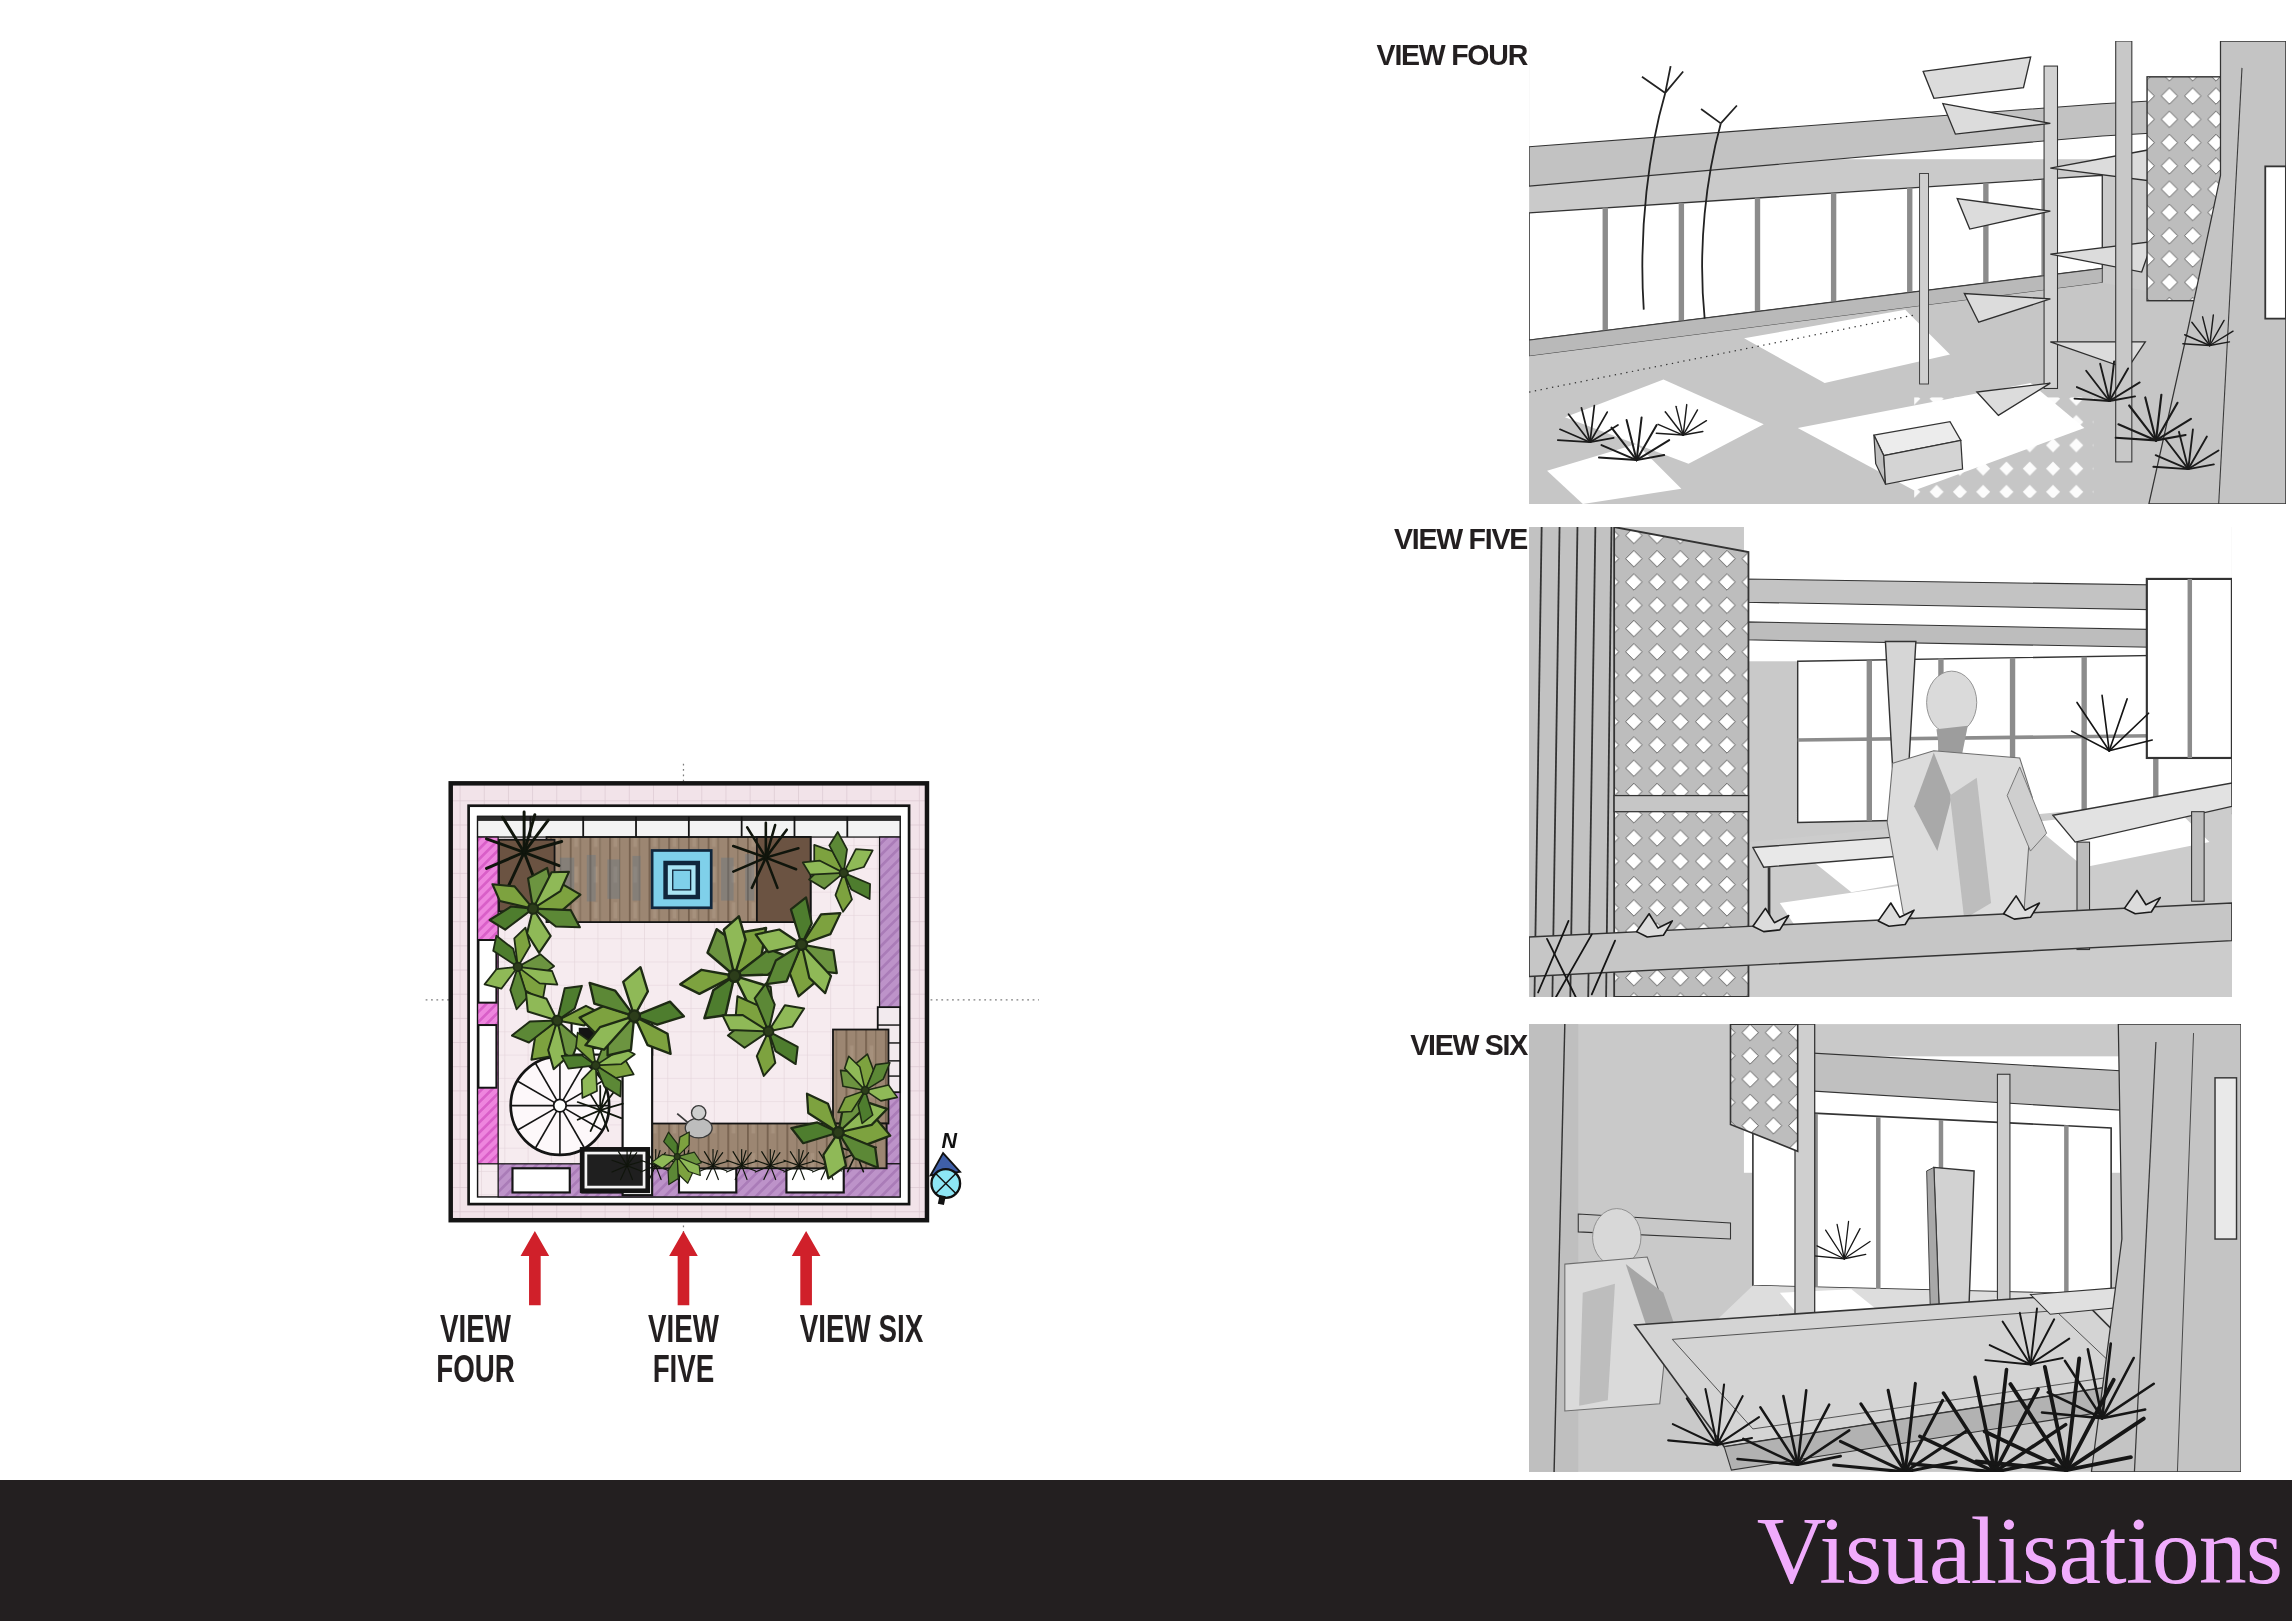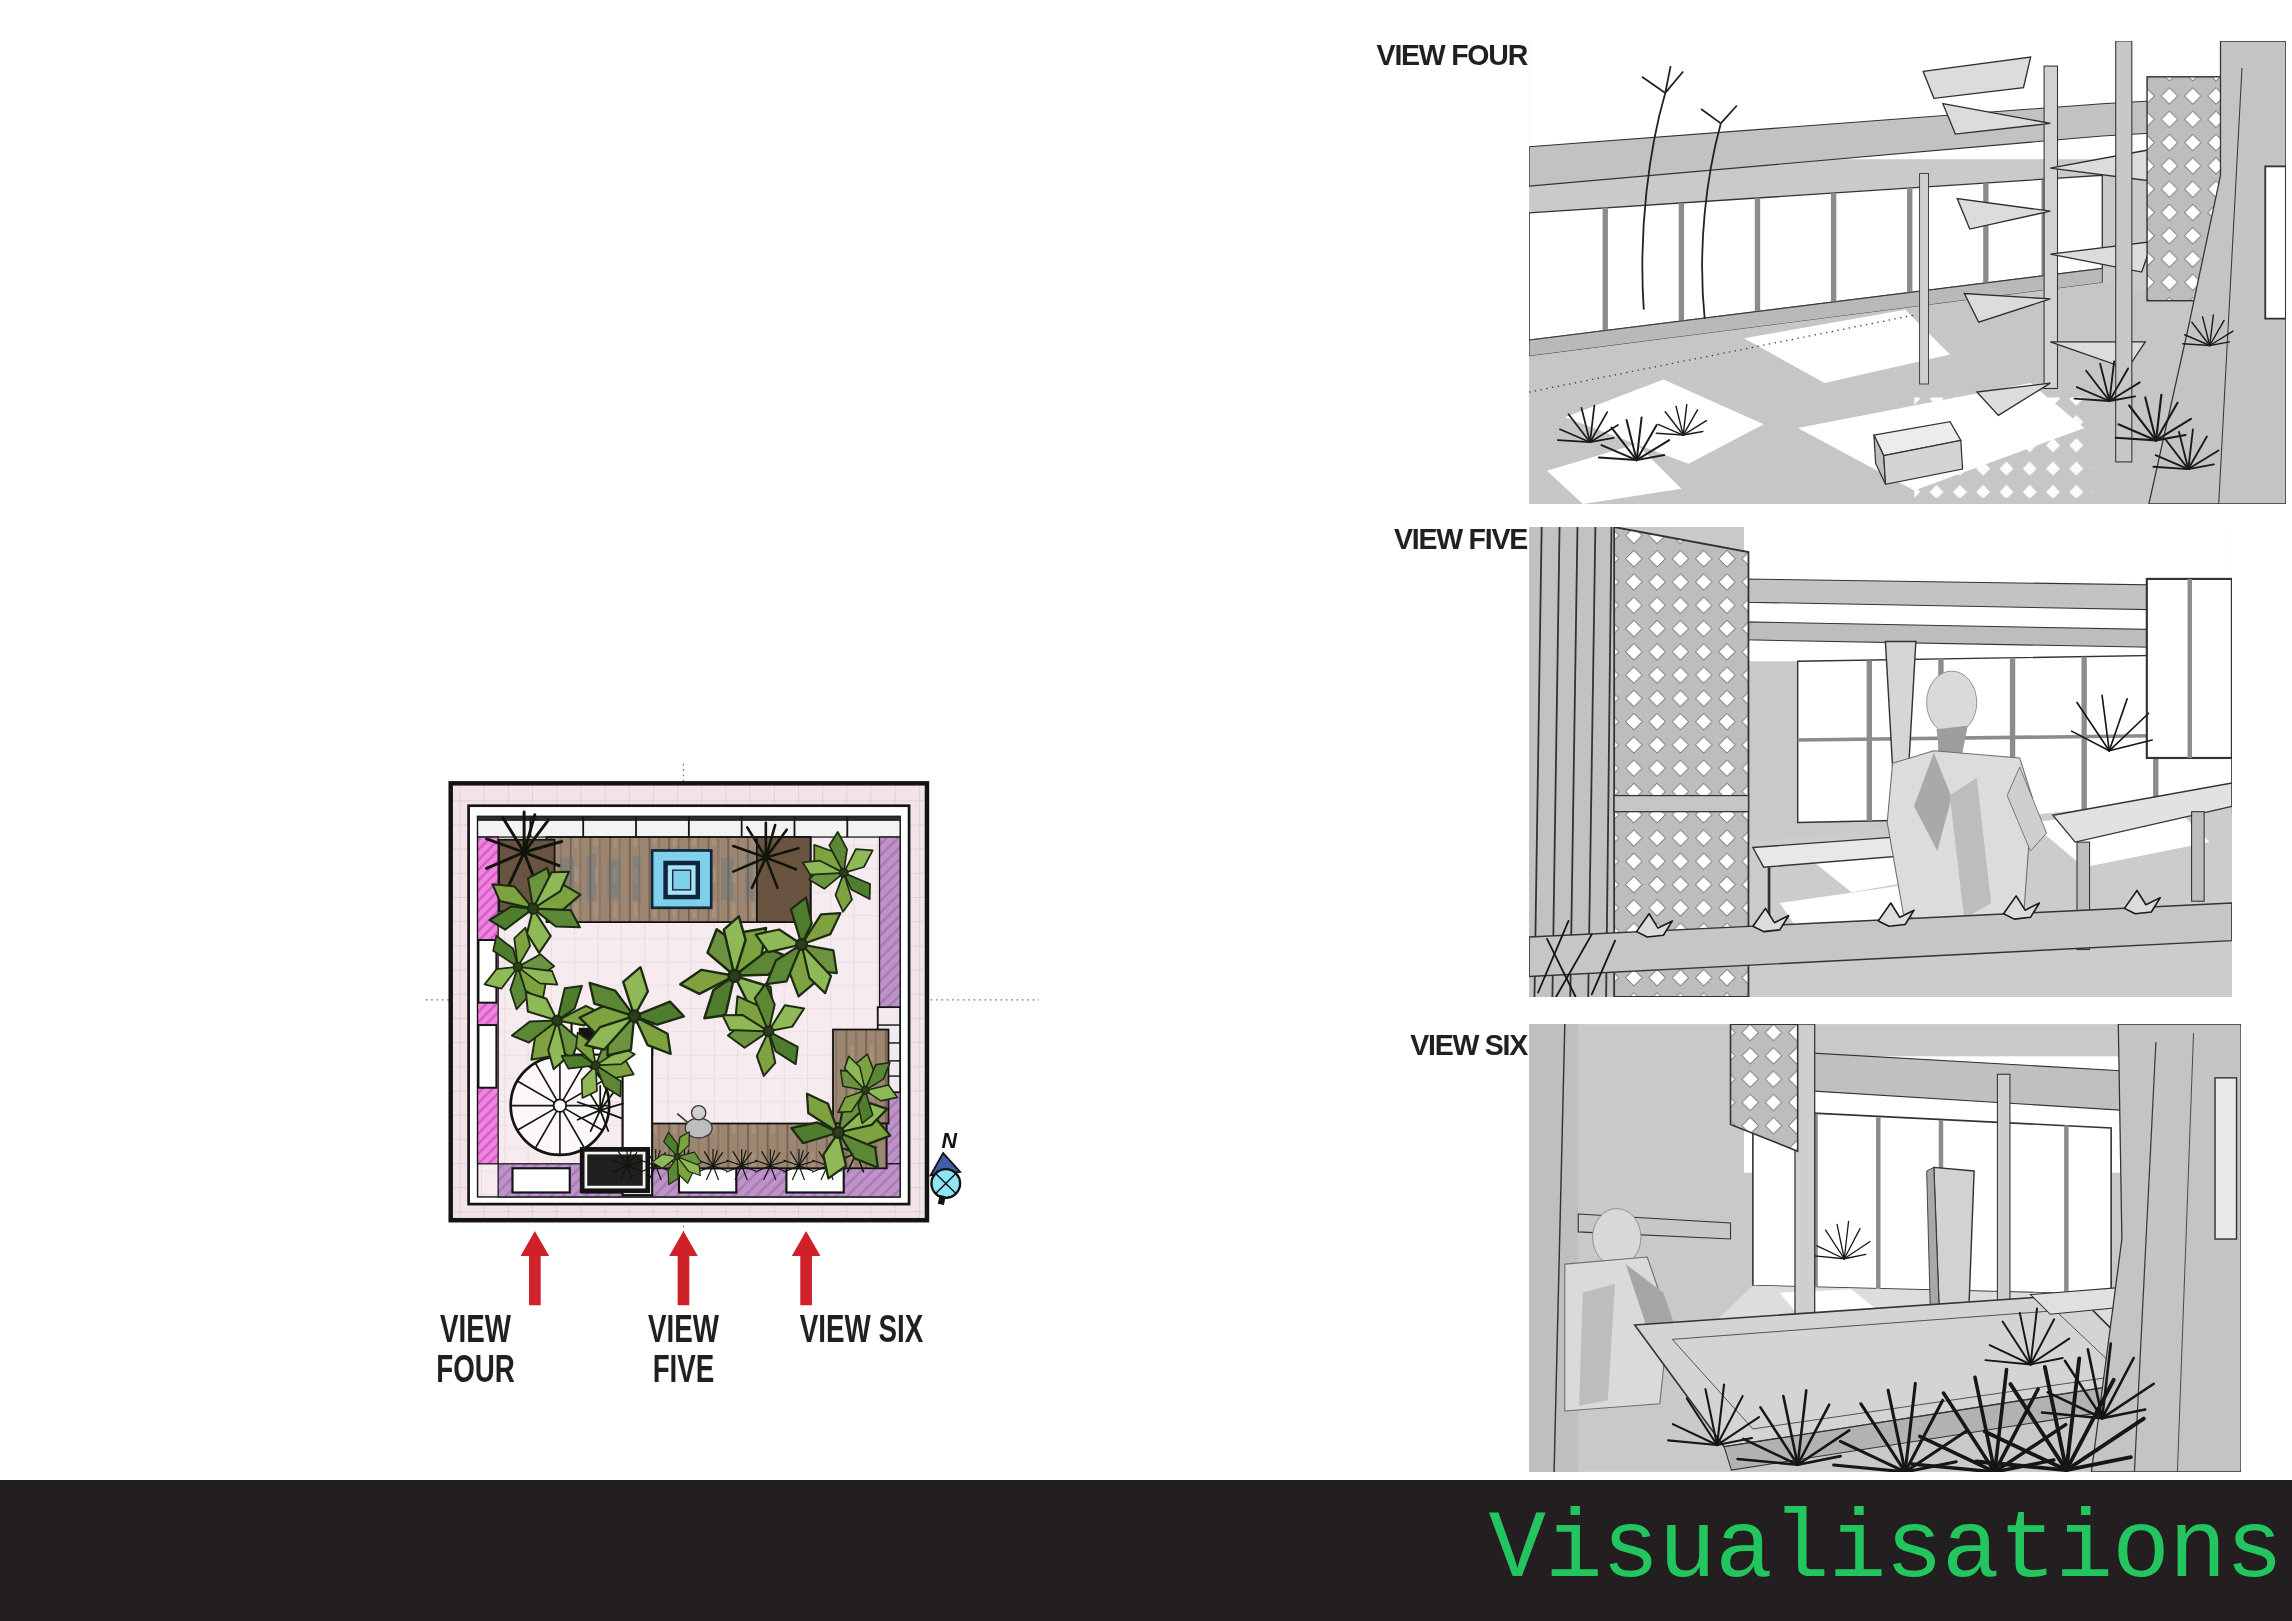--- a/index.html
+++ b/index.html
@@ -28,22 +28,22 @@
     color:var(--label-text);white-space:pre-line;
     transform:scaleX(.73);transform-origin:50% 0;
   }
   .render{position:absolute;display:block;}
   footer{
     position:absolute;left:0;top:1480px;width:2293px;height:142px;
     background:var(--footer-bg);display:flex;align-items:center;
     justify-content:flex-end;padding-right:10.7px;box-sizing:border-box;
   }
   .footer-title{
-    color:#22c55e;font-size:96px;font-weight:400;letter-spacing:-0.9px;
-    font-family:Liberation Mono, monospace;line-height:1;margin-left:48px;
+    color:#f0abfc;font-size:96px;font-weight:400;letter-spacing:-0.9px;
+    font-family:Liberation Serif, serif;line-height:1;margin-left:48px;
   }
 </style>
 </head>
 <body>
 
 <svg class="abs" style="left:412px;top:752px" width="645" height="564" viewBox="0 0 720 630">
   <defs>
     <pattern id="tileout" width="27" height="27" patternUnits="userSpaceOnUse">
       <rect width="27" height="27" fill="#f2e3e9"></rect>
       <path d="M0 0H27V27" fill="none" stroke="#dcc8d1" stroke-width="1.5"></path>

